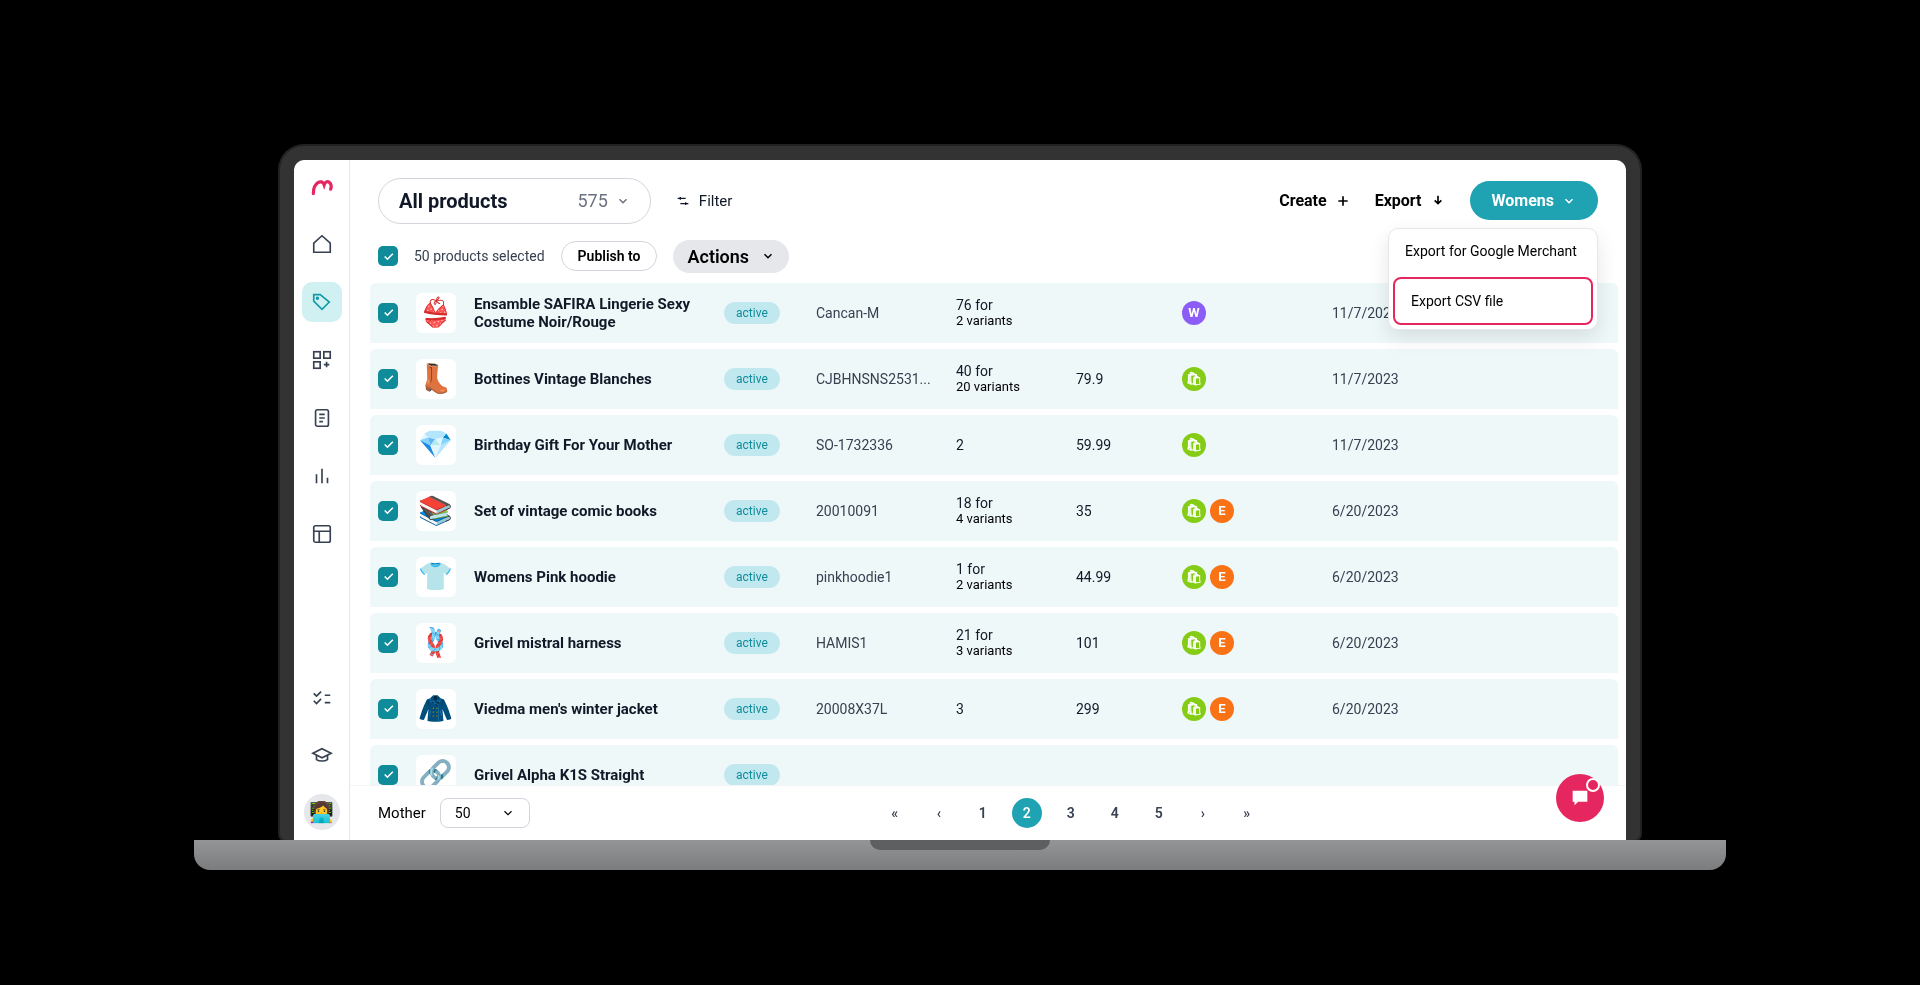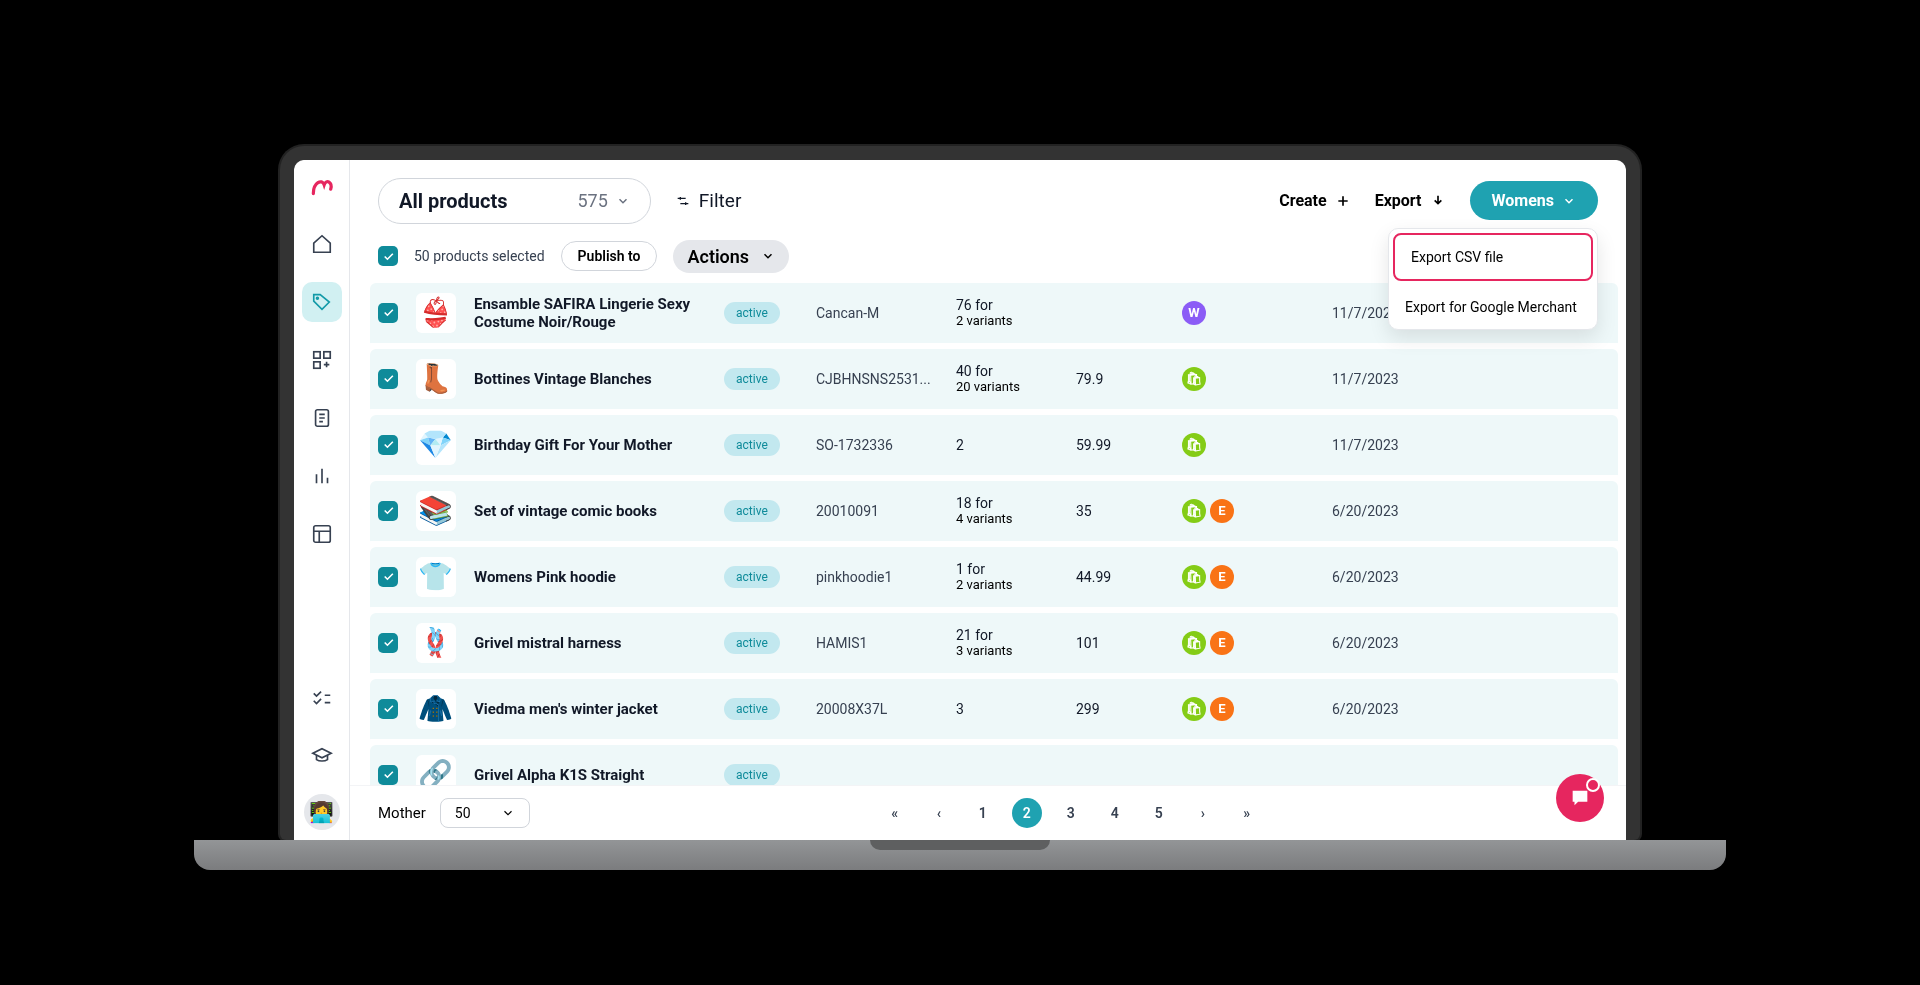--- a/index.html
+++ b/index.html
@@ -86,21 +86,21 @@
 }
 .pill {
   border: 1.5px solid #d1d5db;
   border-radius: 28px;
   padding: 10px 20px;
   display: flex; align-items: center; gap: 70px;
   cursor: pointer;
 }
 .pill .title { font-size: 20px; font-weight: 700; color:#111827; }
 .pill .count { font-size: 18px; color:#6b7280; display:flex; align-items:center; gap:8px; }
-.filter-btn { display:flex;align-items:center;gap:8px;cursor:pointer;font-size:19px;color:#111827; }
+.filter-btn { display:flex;align-items:center;gap:8px;cursor:pointer;font-size:15px;color:#111827; }
 .top-spacer { flex: 1; }
 .top-link { display:flex;align-items:center;gap:8px;cursor:pointer;font-weight:700;font-size:16px; }
 .import-btn {
   background: #1fa2b1; color: #fff; border-radius: 24px;
   padding: 10px 22px; font-weight: 700; font-size: 16px;
   display:flex;align-items:center;gap:8px; cursor:pointer;
 }
 .chev { width: 14px; height: 14px; }
 
 .export-menu {
@@ -296,22 +296,22 @@
         </div>
         <div class="import-btn">
           <span>Womens</span>
           <svg class="chev" viewBox="0 0 24 24" fill="none" stroke="#fff" stroke-width="2.5">
               <path d="M6 9l6 6 6-6"></path>
             </svg>
         </div>
       </div>
 
       <div class="export-menu">
+        <div class="item">Export for Google Merchant</div>
         <div class="item highlight">Export CSV file</div>
-        <div class="item">Export for Google Merchant</div>
       </div>
 
       <div class="selection-bar">
         <div class="checkbox">
           <svg viewBox="0 0 24 24" fill="none">
               <path d="M5 12l5 5L20 7"></path>
             </svg>
         </div>
         <span class="sel-text">50 products selected</span>
         <div class="pub-btn">Publish to</div>

